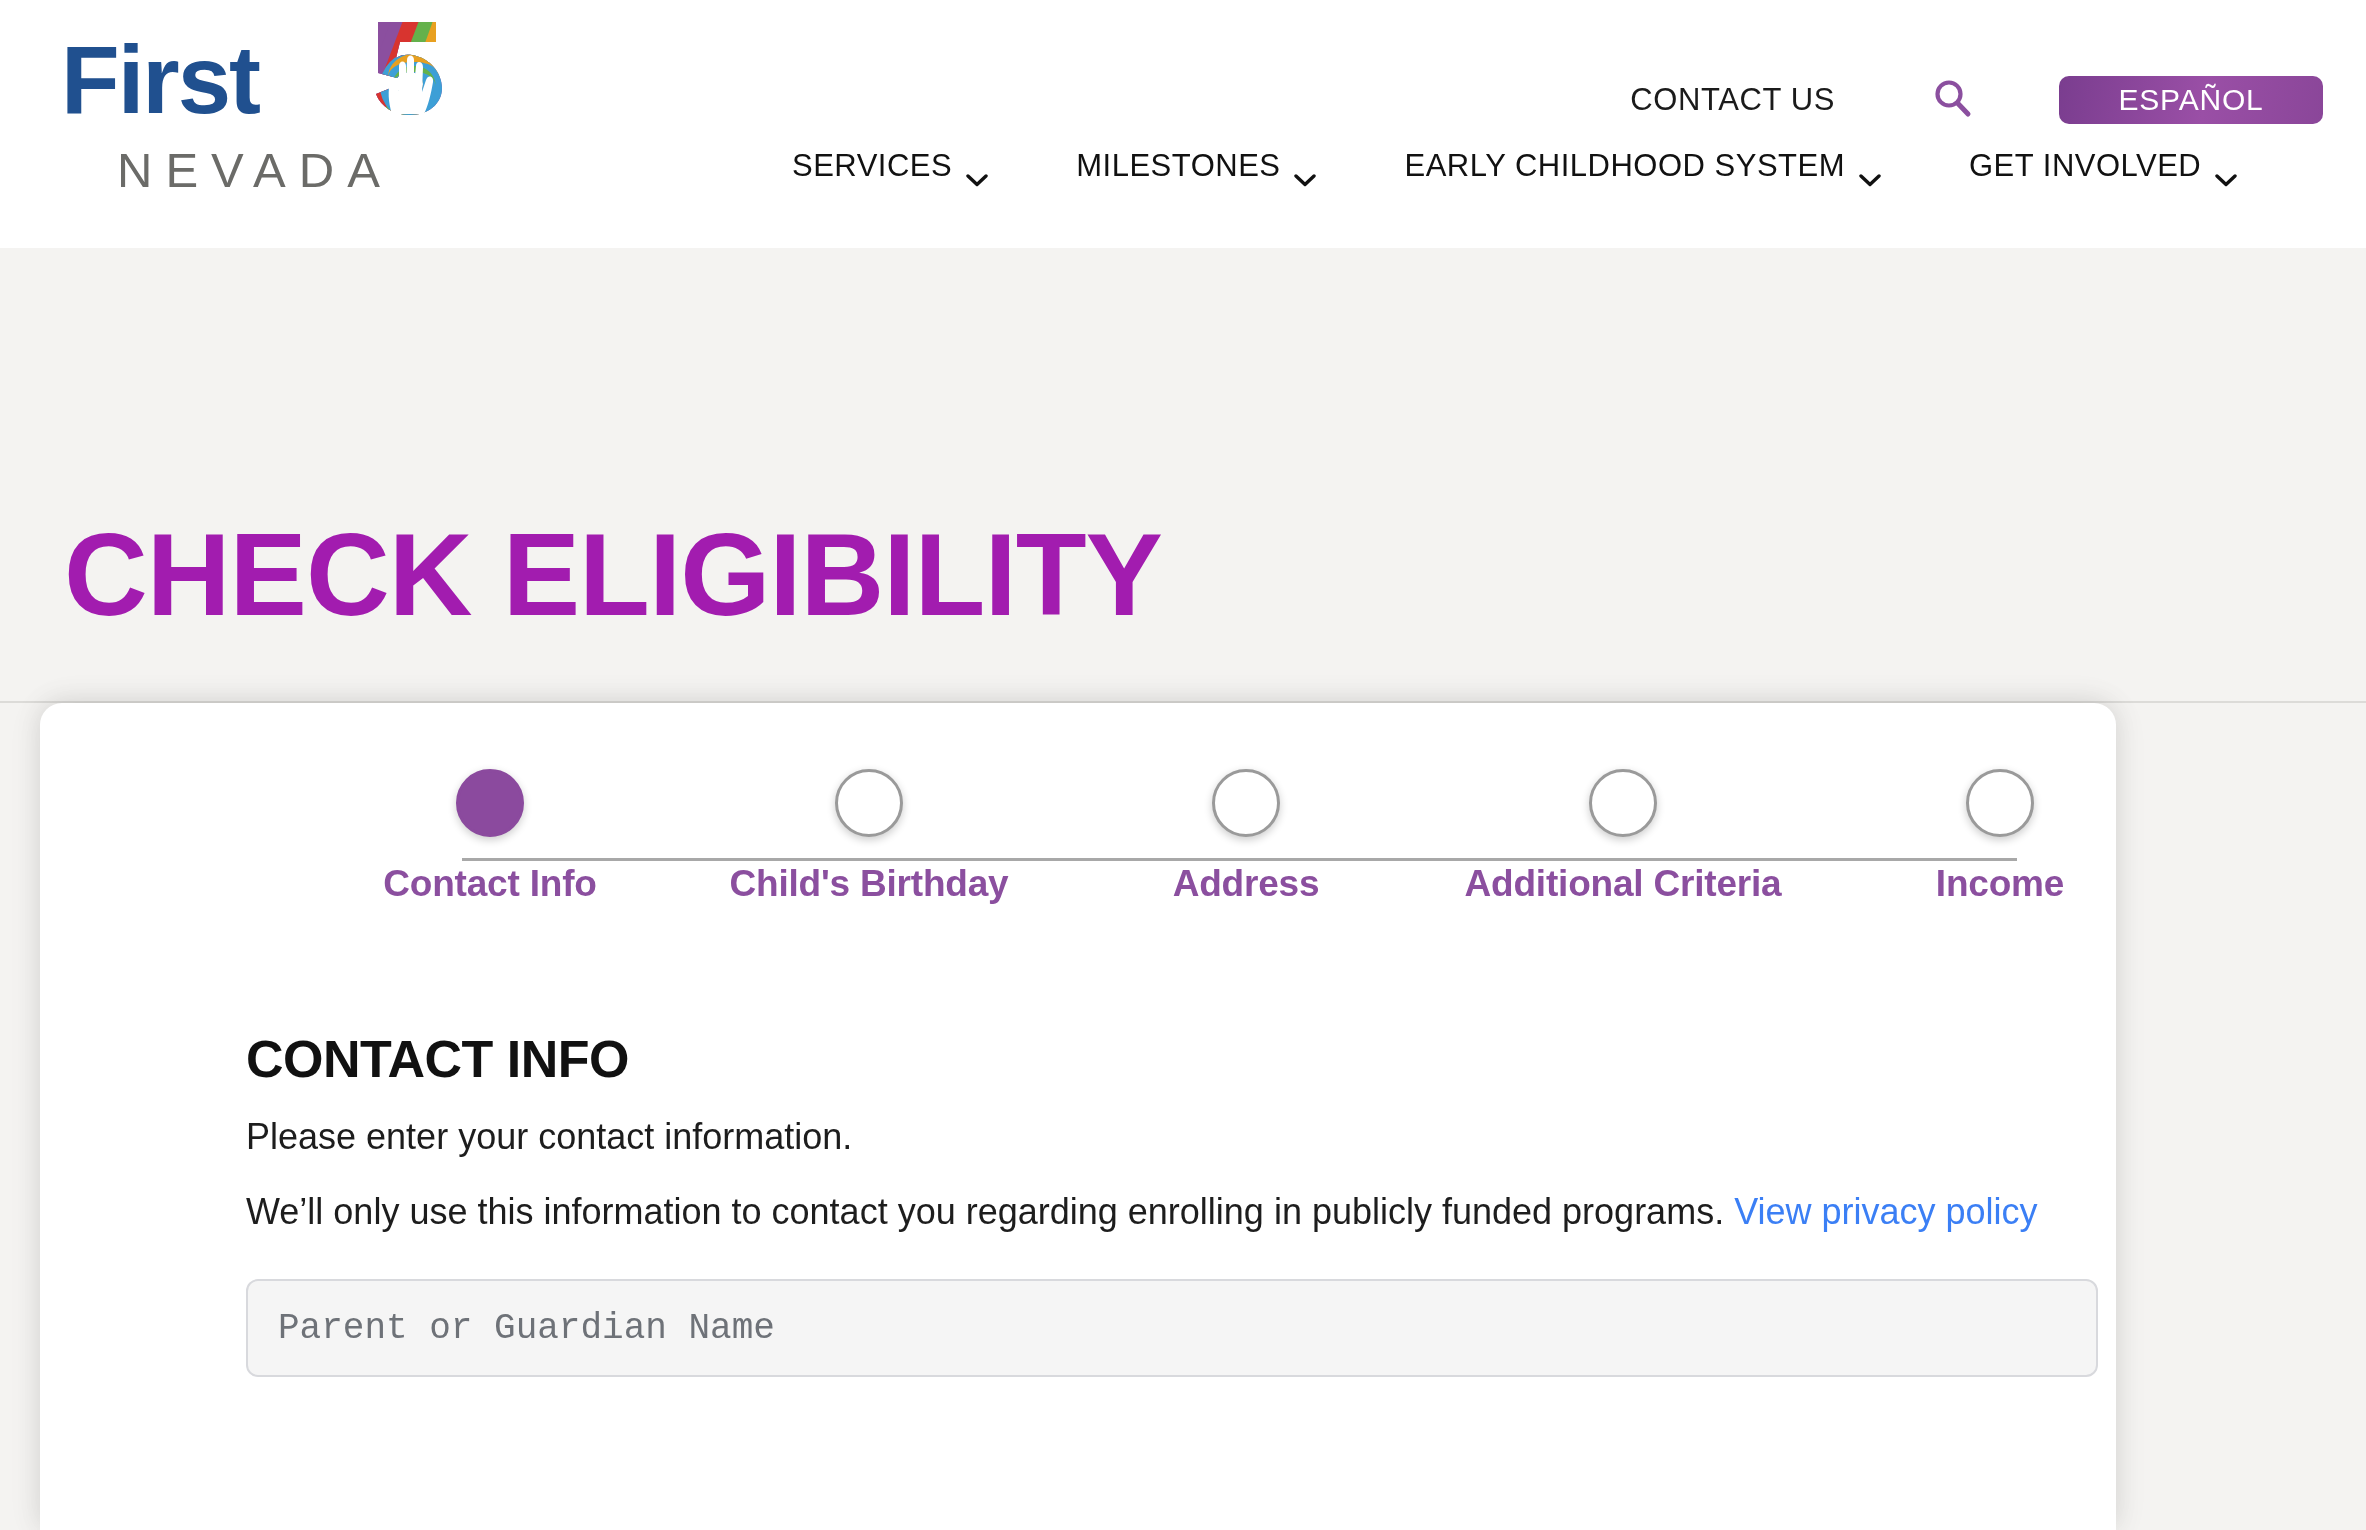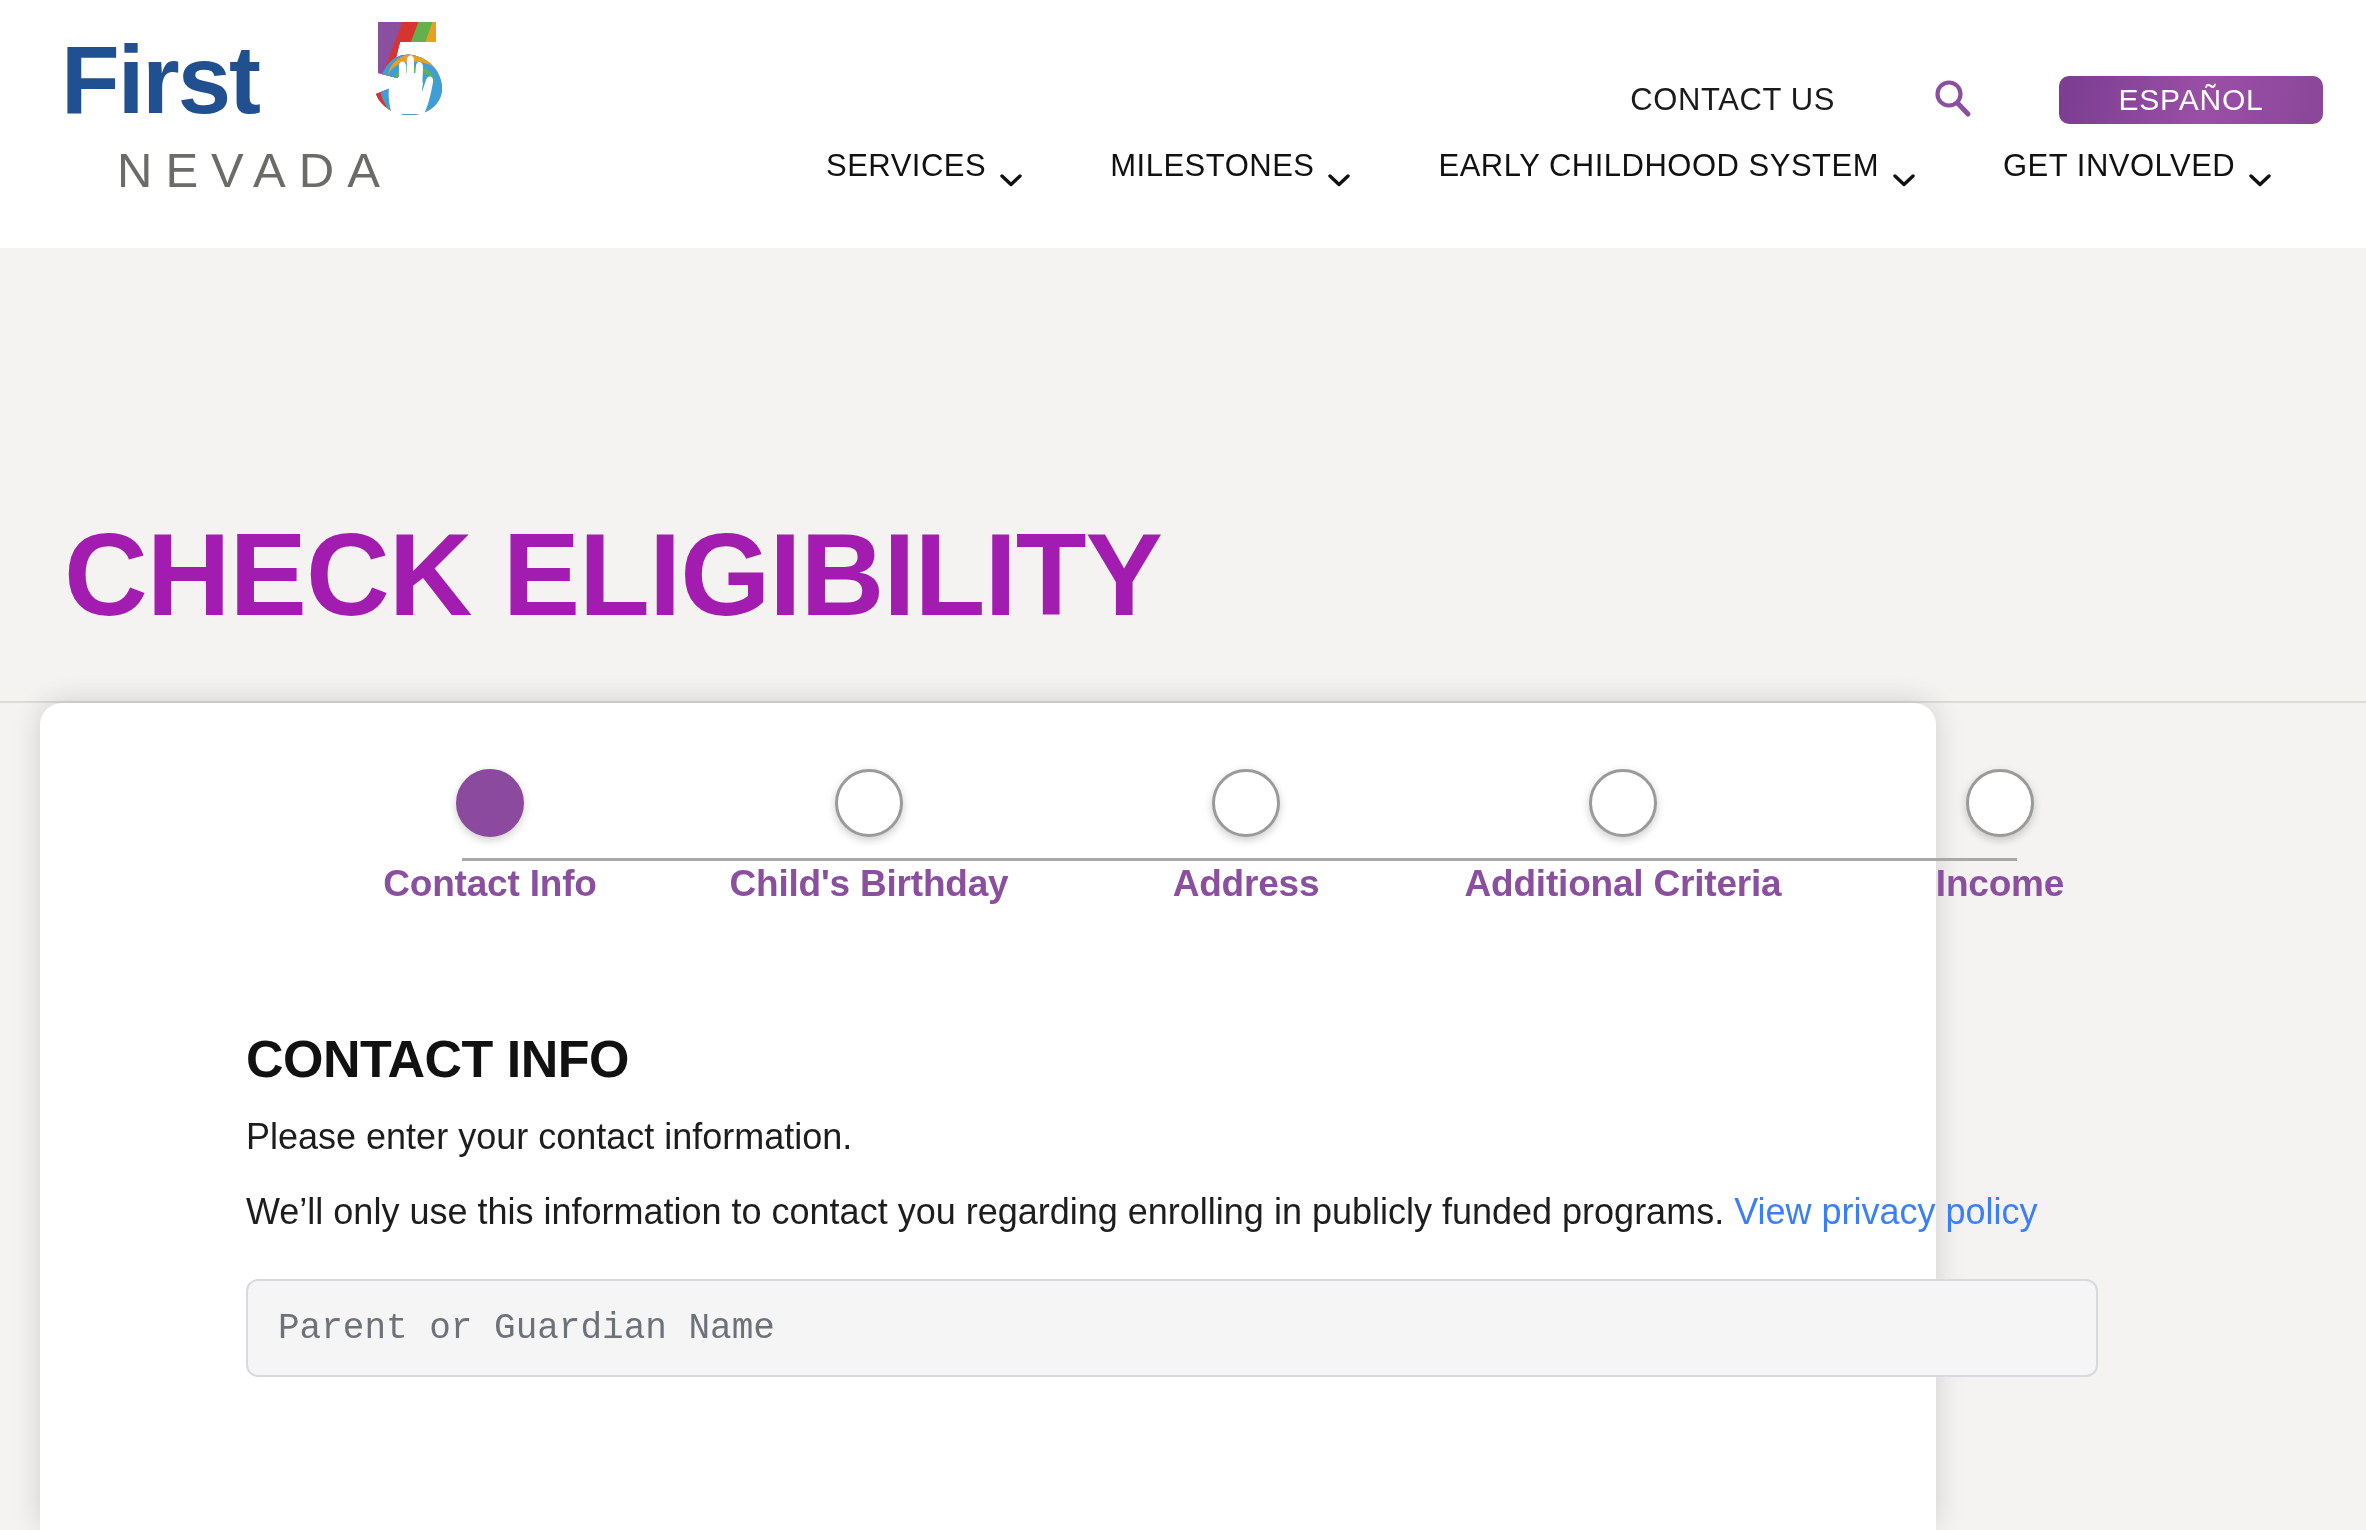--- a/index.html
+++ b/index.html
@@ -105,21 +105,21 @@
     color: #ffffff;
     font-size: 30px;
     letter-spacing: 0.8px;
     cursor: pointer;
     font-family: "Liberation Sans", sans-serif;
   }
 
   
   .main-nav {
     position: absolute;
-    left: 819px;
+    left: 785px;
     top: 148px;
     display: flex;
     align-items: center;
     gap: 0;
   }
 
   .nav-item {
     display: flex;
     align-items: center;
     gap: 14px;
@@ -165,21 +165,21 @@
     position: relative;
     width: 2366px;
     height: 827px;
     background: #f4f3f1;
   }
 
   .form-card {
     position: absolute;
     left: 40px;
     top: 0px;
-    width: 1896px;
+    width: 2076px;
     min-height: 827px;
     background: #ffffff;
     border-radius: 22px 22px 0 0;
     box-shadow: 0 -2px 26px rgba(0,0,0,0.10), 0 0 40px rgba(0,0,0,0.05);
   }
 
   
   .stepper {
     position: absolute;
     left: 0;

